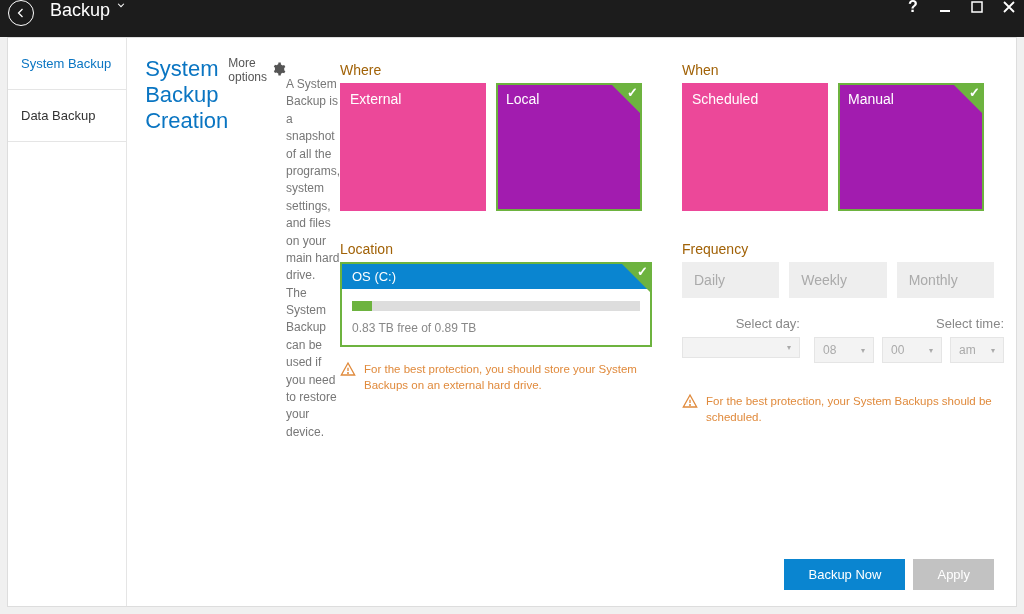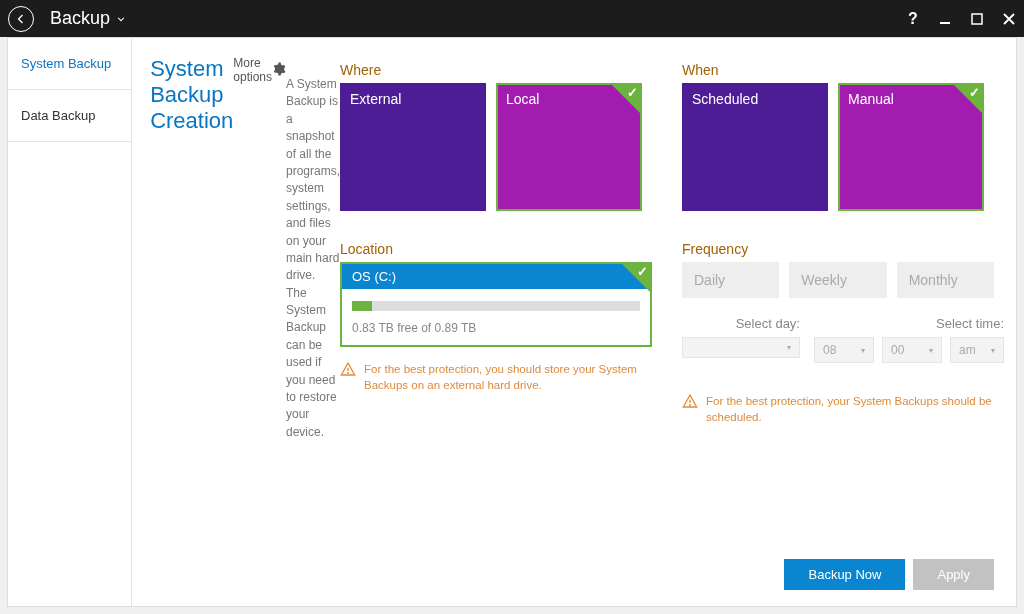--- a/index.html
+++ b/index.html
@@ -12,21 +12,21 @@
       width: 1024px;
       height: 614px;
       background: #f0f0f0;
       overflow: hidden;
       position: relative;
     }
     .titlebar {
       height: 37px;
       background: #1c1c1c;
       display: flex;
-      align-items: center;
+      align-items: flex-start;
       padding: 0 8px;
       color: #fff;
     }
     .back-btn {
       width: 26px;
       height: 26px;
       border: 1.5px solid #fff;
       border-radius: 50%;
       display: flex;
       align-items: center;
@@ -98,20 +98,21 @@
       font-weight: 400;
       color: #0a75c2;
       flex: 1;
     }
     .more-options {
       font-size: 12px;
       color: #555;
       cursor: pointer;
       display: flex;
       align-items: center;
+      gap: 5px;
     }
     .description {
       font-size: 12px;
       color: #777;
       margin-top: 20px;
       line-height: 1.45;
     }
     .columns {
       display: flex;
       gap: 30px;
@@ -134,21 +135,21 @@
       width: 146px;
       height: 128px;
       position: relative;
       padding: 8px 10px;
       color: #fff;
       font-size: 14px;
       cursor: pointer;
       font-weight: 300;
     }
     .tile.unselected {
-      background: #4c1d95;
+      background: #ec4899;
     }
     .tile.selected {
       background: #a21caf;
       border: 2px solid #6db33f;
       padding: 6px 8px;
     }
     .check-corner {
       position: absolute;
       top: 0;
       right: 0;

